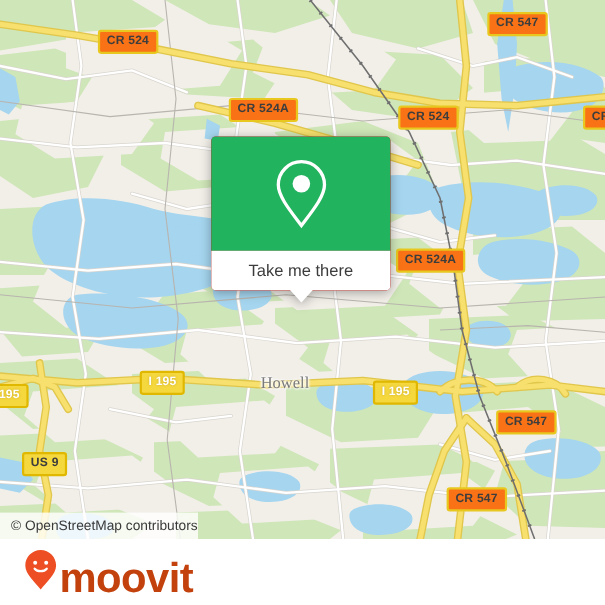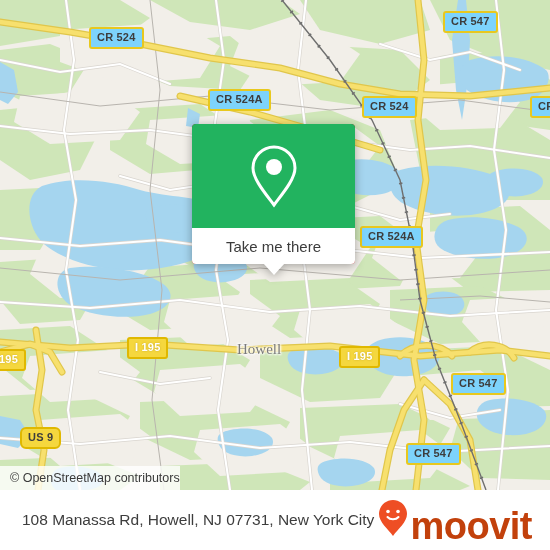--- a/index.html
+++ b/index.html
@@ -38,21 +38,21 @@
     border-radius: 3px;
     font-family: "Liberation Sans", sans-serif;
     font-size: 11px;
     font-weight: bold;
     line-height: 1;
     padding: 3px 6px 4px 6px;
     white-space: nowrap;
     letter-spacing: 0.2px;
   }
   .shield.county {
-    background: #7dd3fc;
+    background: #f97316;
     border: 2px solid #e8c81e;
     color: #3d3d3d;
   }
   .shield.interstate {
     background: #f5d73e;
     border: 2px solid #e0b800;
     color: #ffffff;
     text-shadow: 0 0 2px rgba(120,90,0,.35);
   }
   .shield.us {
@@ -354,21 +354,21 @@
     <div class="shield county" style="left:89px;  top:27px;">CR 524</div>
     <div class="shield county" style="left:443px; top:11px;">CR 547</div>
     <div class="shield county" style="left:208px; top:89px;">CR 524A</div>
     <div class="shield county" style="left:362px; top:96px;">CR 524</div>
     <div class="shield county" style="left:530px; top:96px;">CR</div>
     <div class="shield county" style="left:360px; top:226px;">CR 524A</div>
     <div class="shield interstate" style="left:127px; top:337px;">I 195</div>
     <div class="shield interstate" style="left:-9px;  top:349px;">195</div>
     <div class="shield interstate" style="left:339px; top:346px;">I 195</div>
     <div class="shield county" style="left:451px; top:373px;">CR 547</div>
-    <div class="shield us" style="left:20px;  top:427px;border-radius:6px;">US 9</div>
+    <div class="shield us" style="left:20px;  top:411px;">US 9</div>
     <div class="shield county" style="left:406px; top:443px;">CR 547</div>
 
     <div class="place-label" style="left:237px; top:341px;">Howell</div>
 
     <div id="callout">
       <div id="callout-body">
         <div id="callout-green">
           <span>
             <svg width="54" height="66" viewBox="0 0 54 66" xmlns="http://www.w3.org/2000/svg">
               <path d="M27 4 C15.4 4 6 13.4 6 25 C6 36 18 50 27 62 C36 50 48 36 48 25 C48 13.4 38.6 4 27 4 Z" fill="none" stroke="#ffffff" stroke-width="3"></path>
@@ -380,21 +380,20 @@
       </div>
       <div id="callout-tail"></div>
     </div>
 
     <div id="attribution">
       <span>© OpenStreetMap contributors</span>
     </div>
   </div>
 
   <div id="footer">
-    <div id="footer-address">108 Manassa Rd, Howell, NJ 07731, New York City</div>
     <div id="brand">
       <span>
         <svg width="30" height="38" viewBox="0 0 30 38" xmlns="http://www.w3.org/2000/svg">
           <path d="M15 1 C7.3 1 1 7.3 1 15 C1 23 10 30 15 37 C20 30 29 23 29 15 C29 7.3 22.7 1 15 1 Z" fill="#ee4e24"></path>
           <circle cx="10" cy="12.5" r="1.8" fill="#ffffff"></circle>
           <circle cx="20" cy="12.5" r="1.8" fill="#ffffff"></circle>
           <path d="M9.5 18 C12 21 18 21 20.5 18" fill="none" stroke="#ffffff" stroke-width="2" stroke-linecap="round"></path>
         </svg>
       </span>
       <span id="brand-word">moovit</span>

